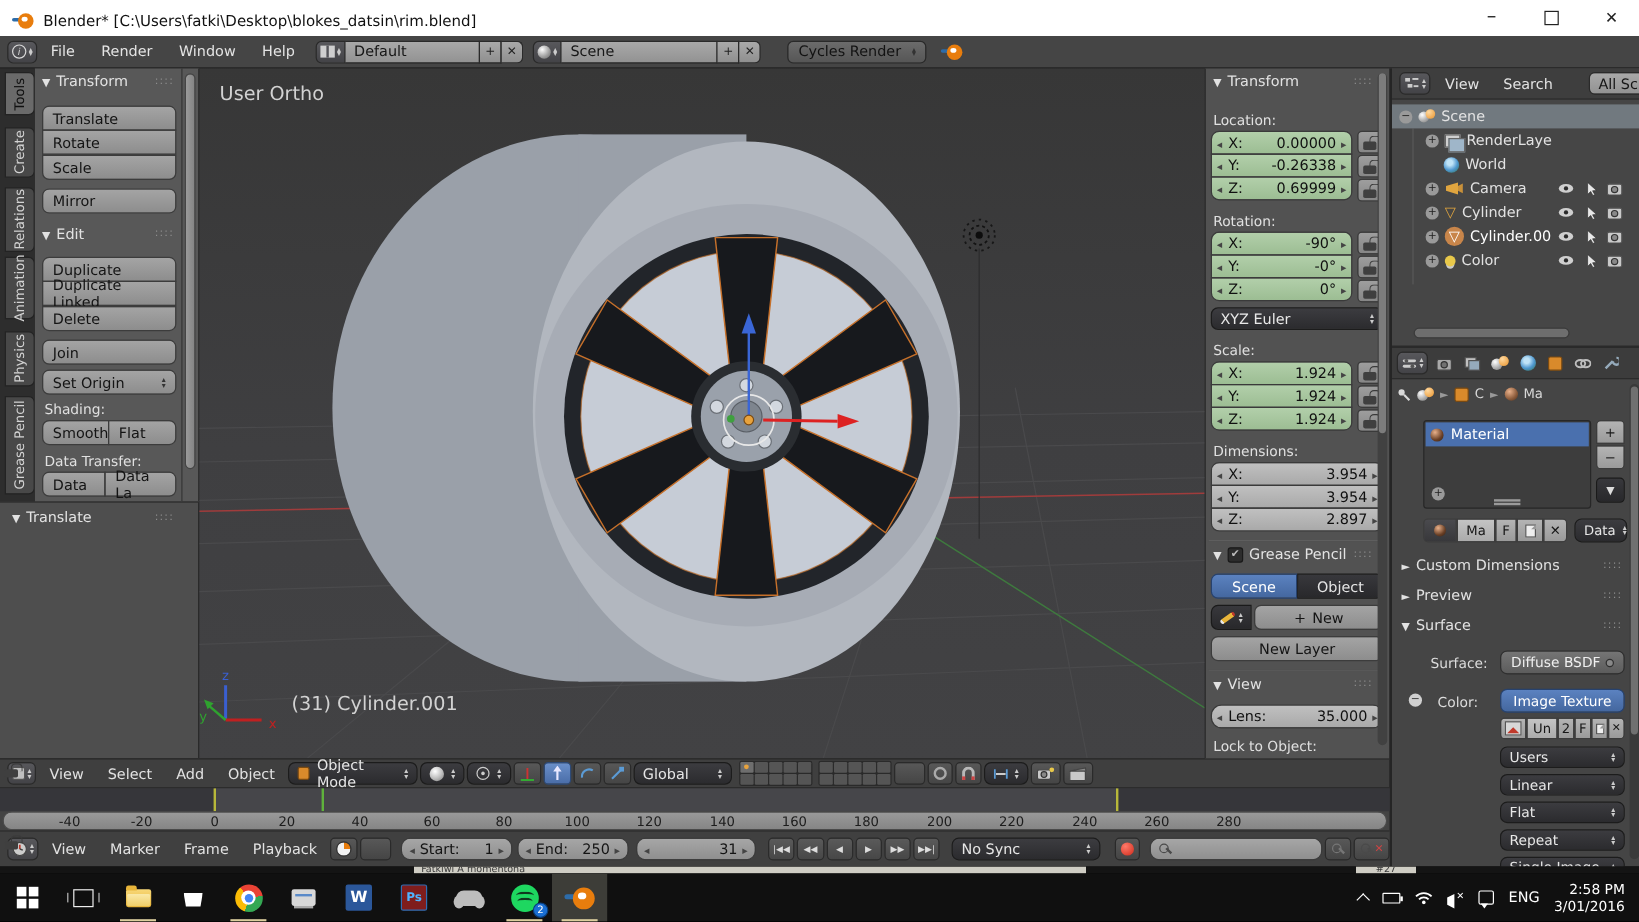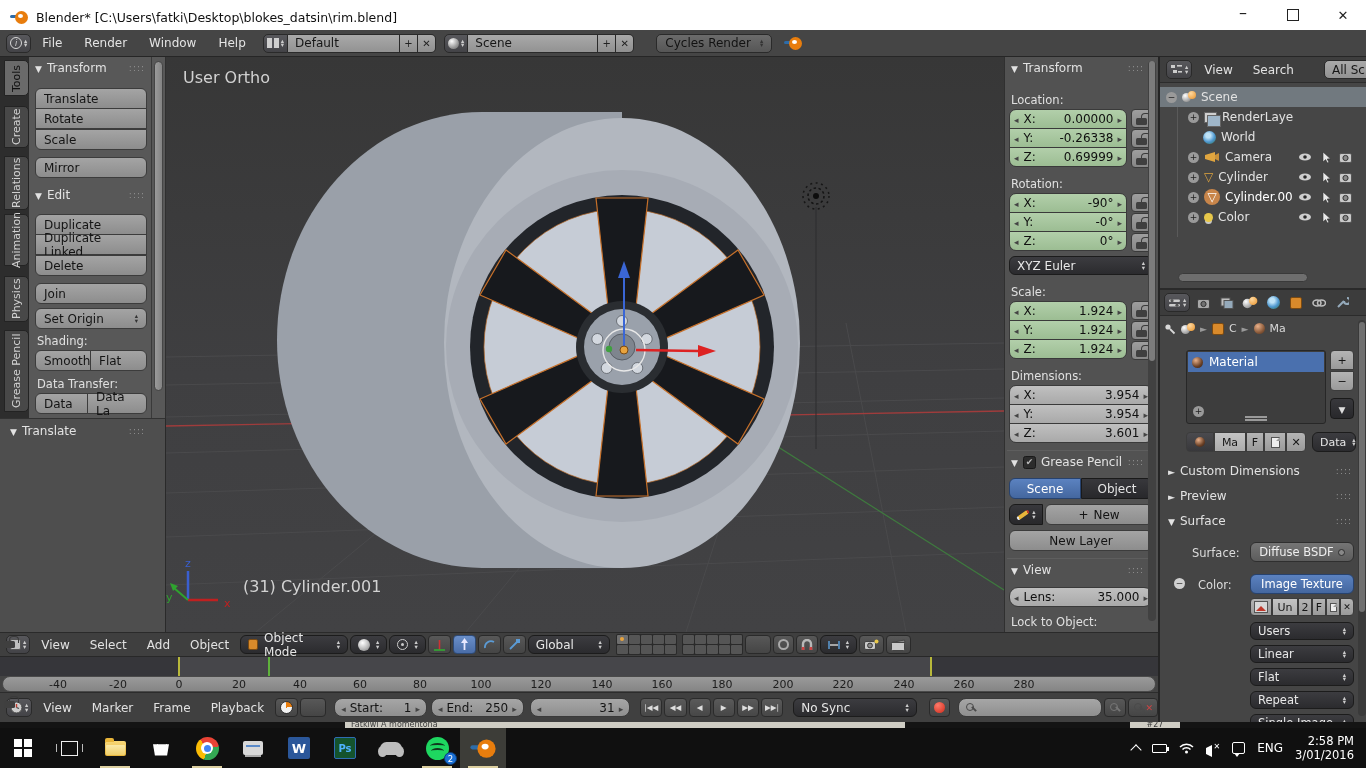--- a/index.html
+++ b/index.html
@@ -172,21 +172,21 @@
 .folder::before{content:"";position:absolute;left:0;top:-3px;width:9px;height:4px;background:#e8b53a;border-radius:2px 2px 0 0}
 .folder::after{content:"";position:absolute;left:1px;top:4px;width:19px;height:10px;background:linear-gradient(#fae9a8,#f0cf6a);border-radius:1px}
 .store{width:16px;height:15px;background:#fff;clip-path:polygon(0 25%,100% 25%,88% 100%,12% 100%);position:relative}
 .store::before{content:"";position:absolute;left:4px;top:-3px;width:8px;height:6px;border:1.6px solid #fff;border-bottom:none;border-radius:4px 4px 0 0;background:transparent}
 .chrome{width:23px;height:23px;border-radius:50%;background:conic-gradient(from -40deg,#ea4335 0 33%,#34a853 33% 66%,#fbbc05 66% 100%);position:relative}
 .chrome::before{content:"";position:absolute;left:5.5px;top:5.5px;width:12px;height:12px;border-radius:50%;background:#fff}
 .chrome::after{content:"";position:absolute;left:8px;top:8px;width:7px;height:7px;border-radius:50%;background:#4285f4}
 .monic{width:20px;height:14px;background:#d8d8d8;border-radius:2px;position:relative;box-shadow:0 4px 0 -2px #aaa}
 .monic::after{content:"";position:absolute;left:3px;top:4px;width:14px;height:2px;background:#5a8ac9}
 .wordic{width:22px;height:22px;background:#2b579a;border-radius:2px;color:#fff;font-size:13px;font-weight:bold;display:flex;align-items:center;justify-content:center}
-.psic{width:22px;height:22px;background:#14532d;border:1.5px solid #2f6db3;border-radius:2px;color:#4fb3ff;font-size:10px;font-weight:bold;display:flex;align-items:center;justify-content:center}
+.psic{width:22px;height:22px;background:#7f1d1d;border:1.5px solid #2f6db3;border-radius:2px;color:#4fb3ff;font-size:10px;font-weight:bold;display:flex;align-items:center;justify-content:center}
 .xboxic{width:22px;height:13px;background:#bdbdbd;border-radius:7px;position:relative}
 .xboxic::before{content:"";position:absolute;left:-2px;top:4px;width:9px;height:11px;background:#bdbdbd;border-radius:50%}
 .xboxic::after{content:"";position:absolute;right:-2px;top:4px;width:9px;height:11px;background:#bdbdbd;border-radius:50%}
 .spotic{width:23px;height:23px;border-radius:50%;background:#1ed760;position:relative;overflow:hidden}
 .spotic::before{content:"";position:absolute;left:4px;top:6px;width:15px;height:4px;border-top:2.2px solid #10381e;border-radius:50%}
 .spotic::after{content:"";position:absolute;left:5px;top:11px;width:13px;height:4px;border-top:2px solid #10381e;border-radius:50%}
 .badge{position:absolute;right:3px;bottom:3px;width:13px;height:13px;border-radius:50%;background:#1a6fd4;color:#fff;font-size:8.5px;display:flex;align-items:center;justify-content:center;border:1px solid #0b3d78}
 .tray{margin-left:auto;display:flex;align-items:center;gap:12px;padding-right:12px;color:#fff}
 .chev{width:8px;height:8px;border-left:1.6px solid #fff;border-top:1.6px solid #fff;transform:rotate(45deg);margin-top:3px}
 .batt{width:15px;height:9px;border:1.3px solid #fff;border-radius:1px;position:relative}
@@ -583,21 +583,21 @@
     </span>
   <span class="nfield gray" style="top:347px;width:144px">
       <span class="tri-l"></span>
       <span class="ax">Y:</span>
       <span class="val">3.954</span>
       <span class="tri-r"></span>
     </span>
   <span class="nfield gray" style="top:366px;width:144px;border-radius:0 0 7px 7px">
       <span class="tri-l"></span>
       <span class="ax">Z:</span>
-      <span class="val">3.601</span>
+      <span class="val">2.897</span>
       <span class="tri-r"></span>
     </span>
   <span class="sep" style="top:393px"></span>
   <div class="phdr" style="top:398px;left:6px;right:14px">
       <span class="g-down"></span>
       <span class="checkbox g-check"></span>
       <span>Grease Pencil</span>
       <span class="grip">::::</span>
     </div>
   <span class="halfL blue" style="top:421px">Scene</span>

